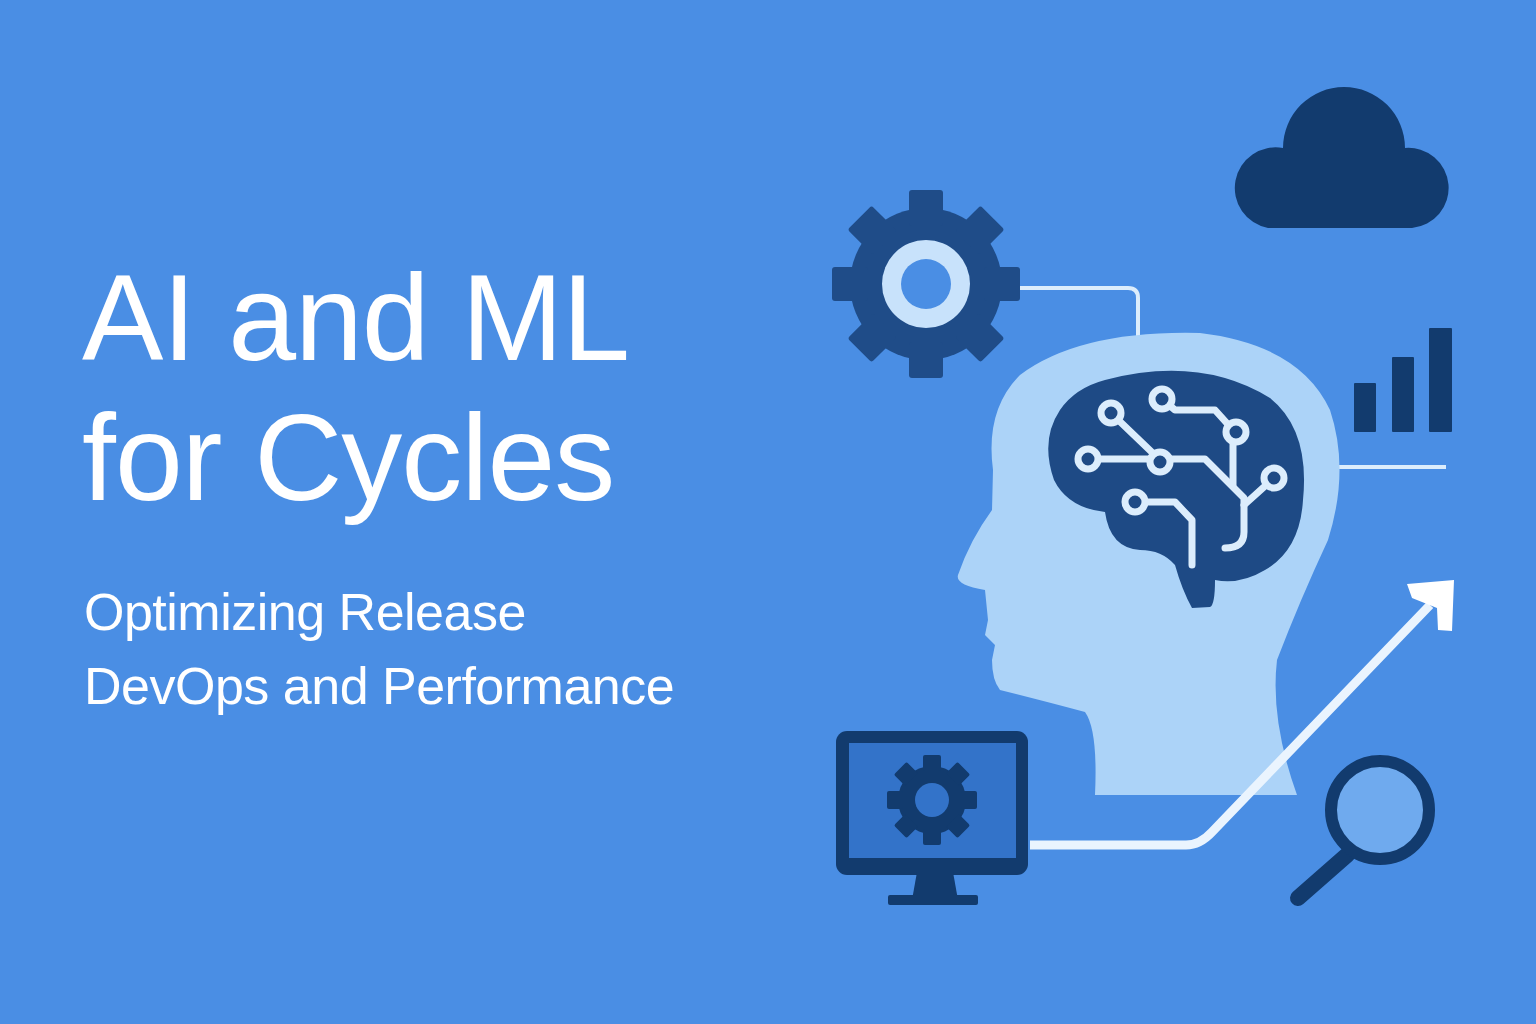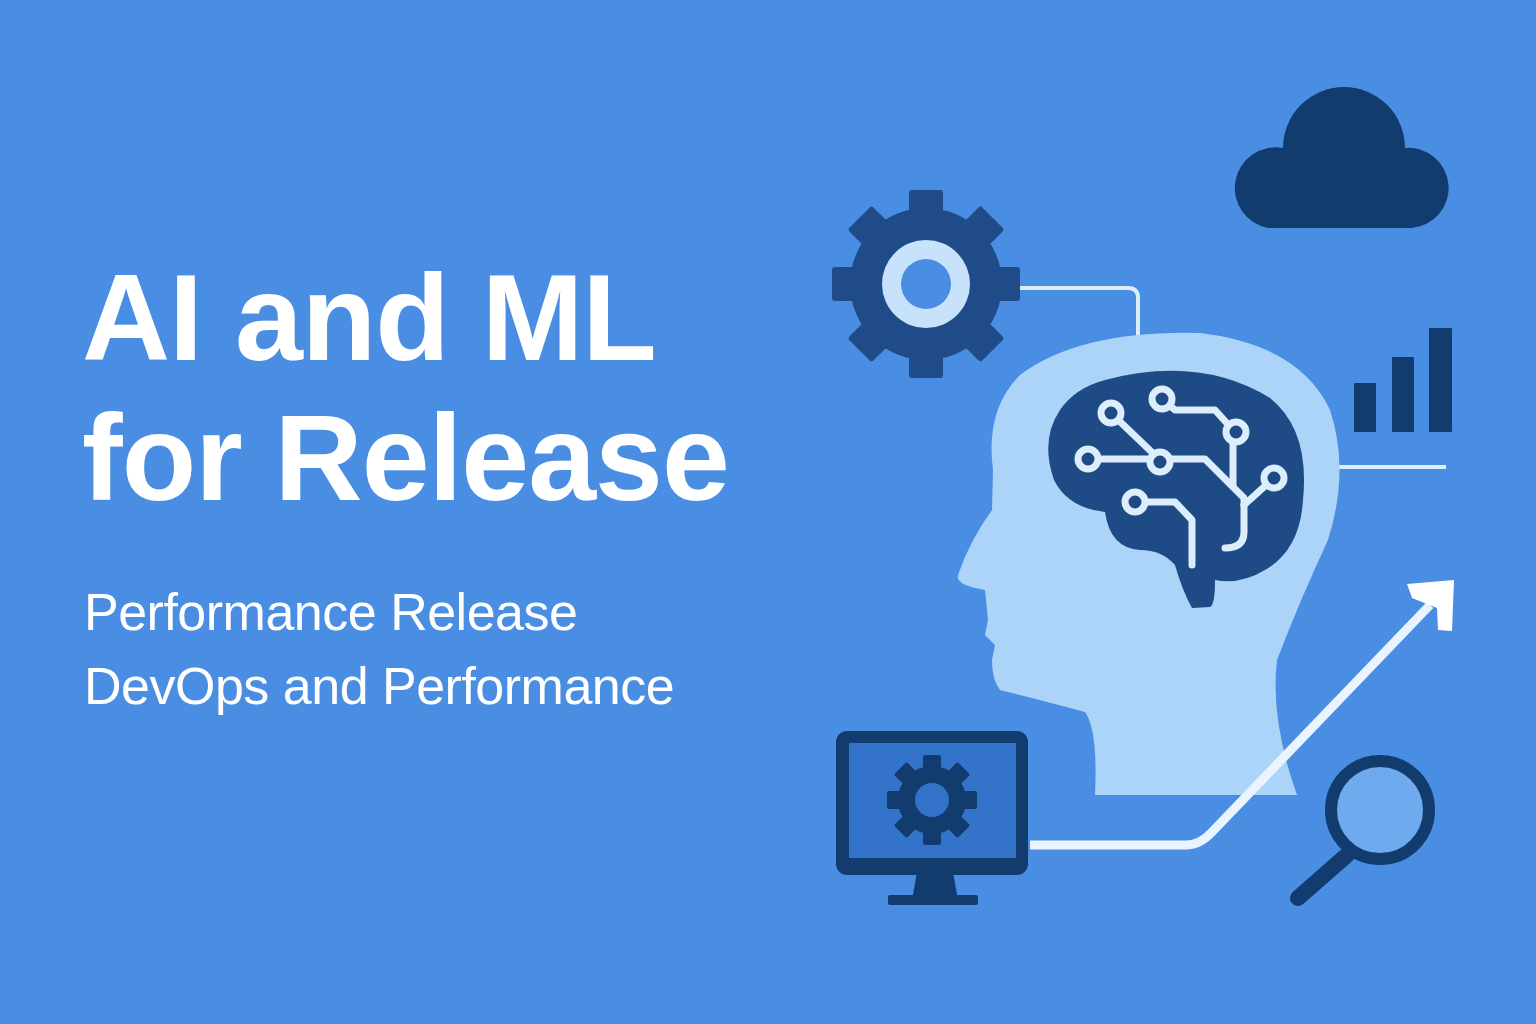--- a/index.html
+++ b/index.html
@@ -4,44 +4,44 @@
 <style>
   html, body { margin: 0; padding: 0; }
   body {
     width: 1536px; height: 1024px; overflow: hidden;
     background: #4a8ee4;
     font-family: "Liberation Sans", "DejaVu Sans", sans-serif;
     position: relative;
   }
   .title {
     position: absolute; left: 82px; top: 248px;
-    color: #ffffff; font-weight: bold;
+    color: #ffffff; font-weight: normal;
     font-size: 122px; line-height: 140px; letter-spacing: -1px;
     margin: 0;
   }
   .title span { display: block; }
   .subtitle {
     position: absolute; left: 84px; top: 575px;
     color: #ffffff; font-weight: normal;
     font-size: 52px; line-height: 74px; letter-spacing: -0.5px;
     margin: 0;
   }
   .subtitle span { display: block; }
   svg.art { position: absolute; left: 0; top: 0; }
 </style>
 </head>
 <body>
 
 <h1 class="title">
   <span>AI and ML</span>
-  <span>for Release</span>
+  <span>for Cycles</span>
 </h1>
 
 <h2 class="subtitle">
-  <span>Performance Release</span>
+  <span>Optimizing Release</span>
   <span>DevOps and Performance</span>
 </h2>
 
 <svg class="art" width="1536" height="1024" viewBox="0 0 1536 1024">
 
   <path d="M1018 288 H1128 Q1138 288 1138 298 V336" fill="none" stroke="#dcedfc" stroke-width="4"></path>
 
   <g transform="translate(926,284)">
     <g fill="#1f4c88">
       <circle r="76"></circle>

